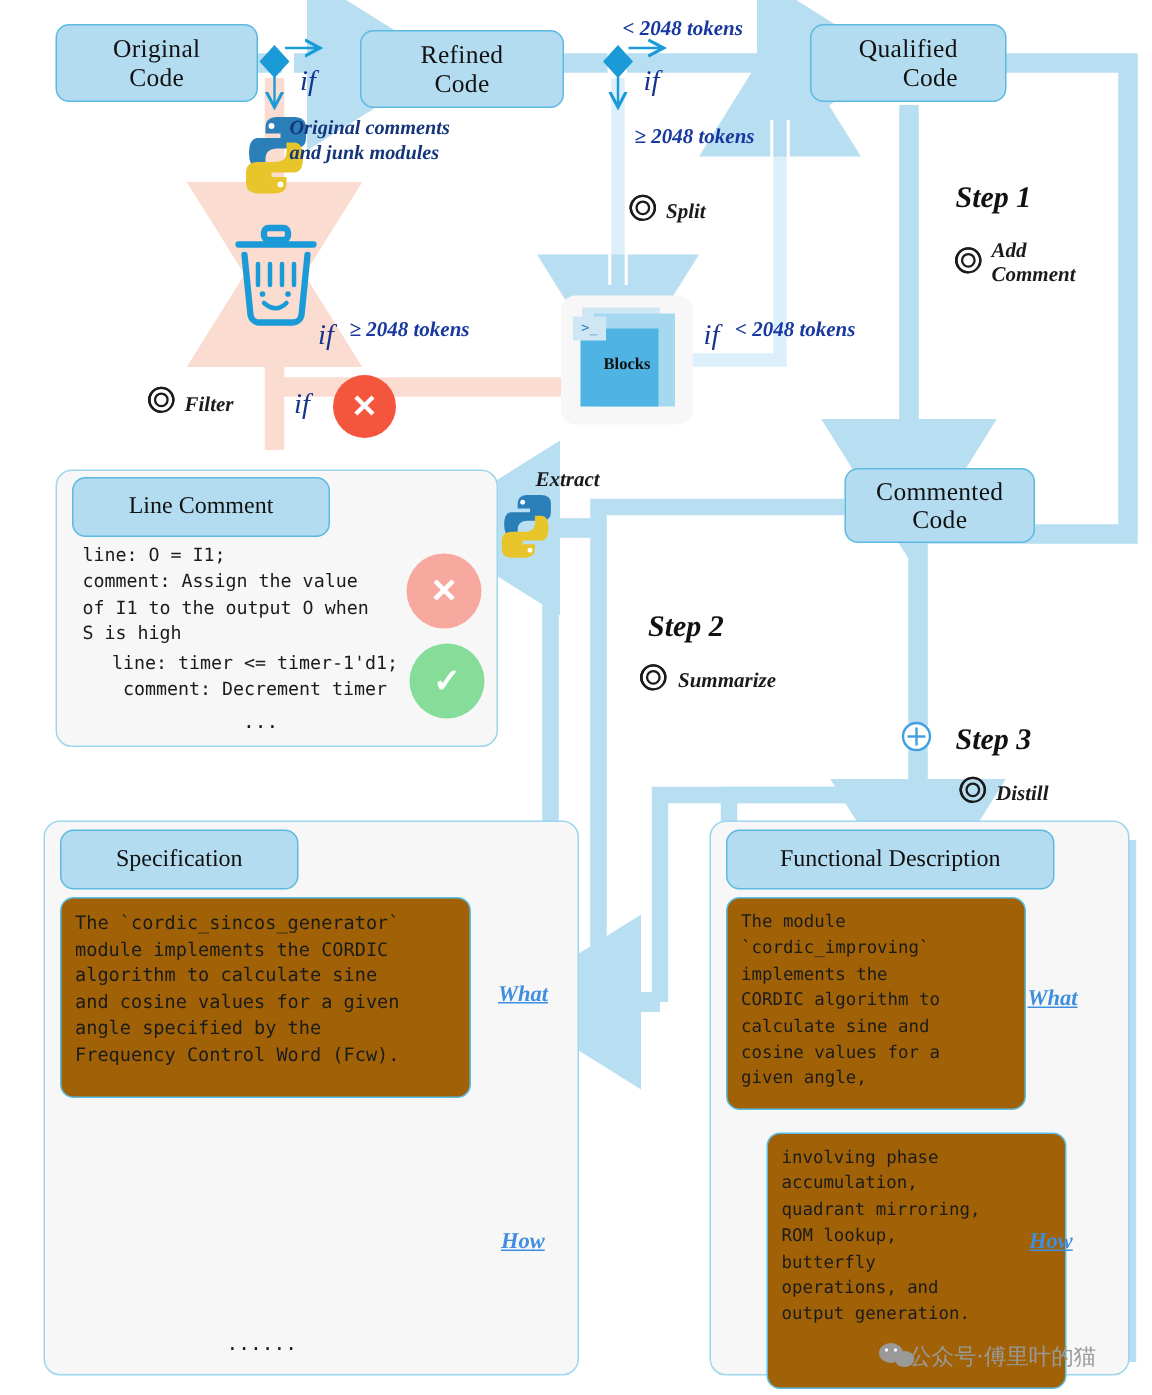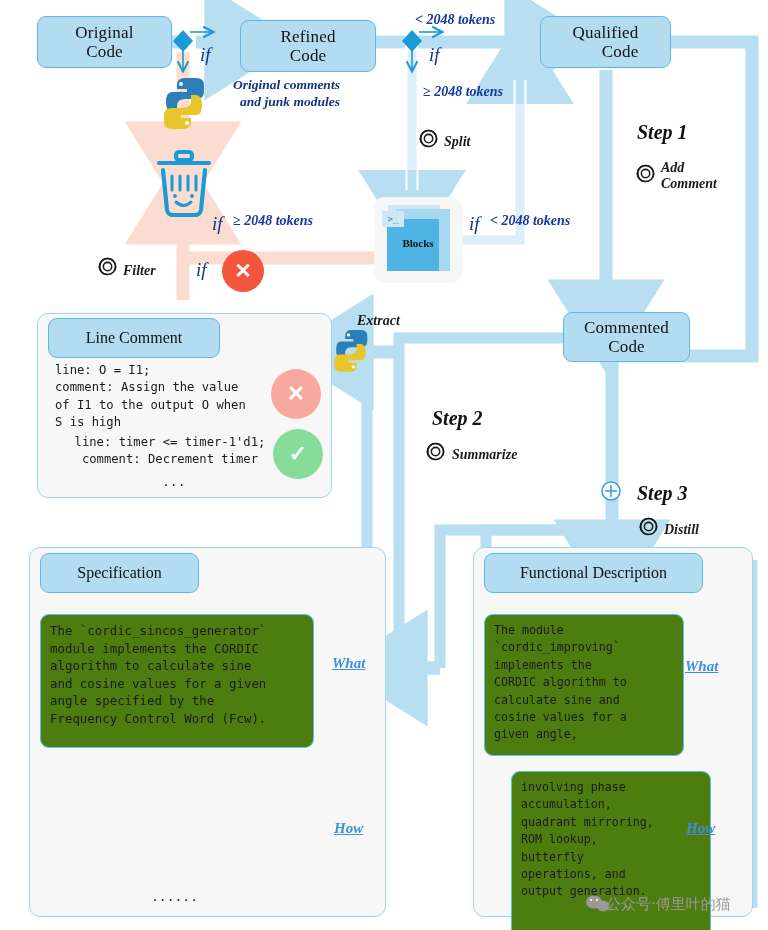--- a/index.html
+++ b/index.html
@@ -23,23 +23,23 @@
   
   .panel{
     background:#f7f7f7;border:1.7px solid #9ed6ee;border-radius:11px;
   }
   .panel-title{
     position:absolute;background:#b4dcf0;border:1.6px solid #5cb9e2;border-radius:9px;
     display:flex;align-items:center;justify-content:center;
     font-family:"Liberation Serif",serif;font-size:16px;color:#111;padding:0 10px;
   }
   .codebox{
-    position:absolute;background:#4d7c0f;border:1.6px solid #58c0e8;border-radius:9px;
+    position:absolute;background:#a16207;border:1.6px solid #58c0e8;border-radius:9px;
     font-family:"DejaVu Sans Mono",monospace;font-size:12.4px;color:#1b1b1b;
-    line-height:1.42;padding:7px 9px;white-space:pre-wrap;overflow:hidden;margin-top:16px;
+    line-height:1.42;padding:7px 9px;white-space:pre-wrap;overflow:hidden;
   }
   .codebox.small{font-size:11.6px;line-height:1.5;}
 
   
   .lbl{
     position:absolute;font-family:"Liberation Serif",serif;font-style:italic;
     font-weight:bold;color:#15357a;font-size:13.5px;white-space:nowrap;
   }
   .lbl.token{color:#17389e;font-size:14px;}
   .lbl.op{color:#1b1b1b;font-weight:bold;font-style:italic;font-size:12.5px;}
@@ -245,21 +245,21 @@
     <span style="white-space:pre-line;">Qualified
 Code</span>
   </div>
   <div class="abs stage" style="left:563px;top:312px;width:127px;height:50px;">
     <span style="white-space:pre-line;">Commented
 Code</span>
   </div>
 
   <div class="lbl token" style="left:415px;top:12px;">&lt; 2048 tokens</div>
   <div class="lbl token" style="left:423px;top:84px;">≥ 2048 tokens</div>
-  <div class="lbl" style="left:193px;top:77px;line-height:1.25;white-space:pre-line;text-align:right;margin-left:40px;">Original comments
+  <div class="lbl" style="left:193px;top:77px;line-height:1.25;white-space:pre-line;text-align:left;">Original comments
 and junk modules</div>
   <div class="lbl token" style="left:233px;top:213px;">≥ 2048 tokens</div>
   <div class="lbl token" style="left:490px;top:213px;">&lt; 2048 tokens</div>
   <div class="lbl op" style="left:357px;top:313px;font-size:14px;">Extract</div>
 
   <div class="iff" style="left:200px;top:44px;">if</div>
   <div class="iff" style="left:429px;top:44px;">if</div>
   <div class="iff" style="left:212px;top:213px;">if</div>
   <div class="iff" style="left:469px;top:213px;">if</div>
   <div class="iff" style="left:196px;top:259px;">if</div>

